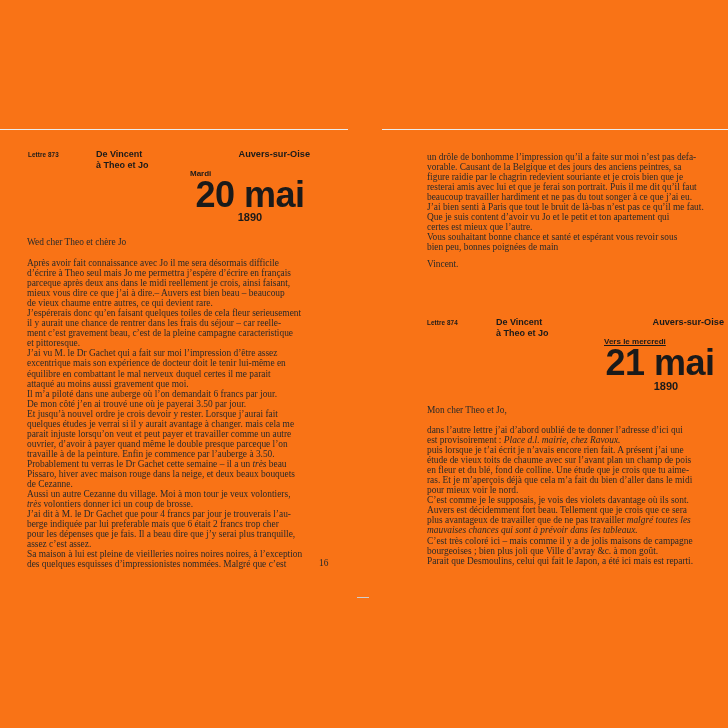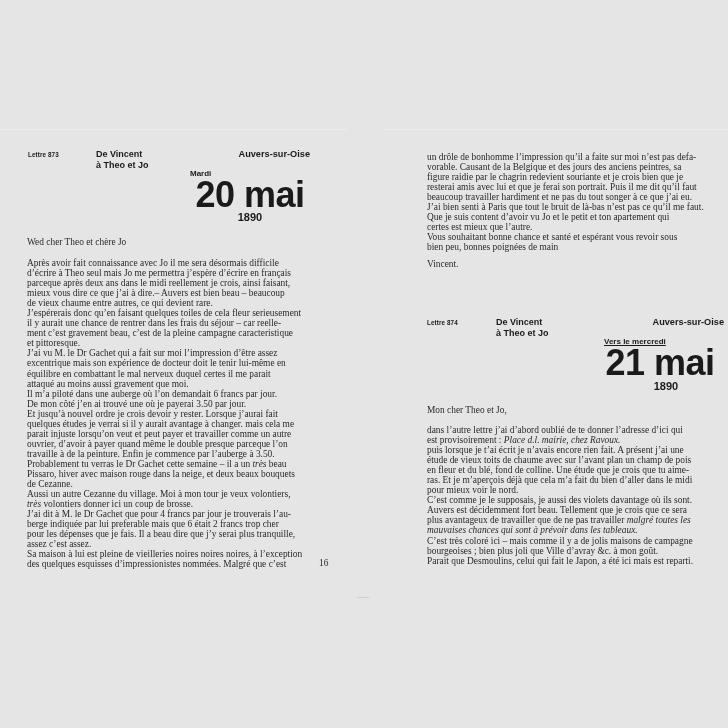--- a/index.html
+++ b/index.html
@@ -1,17 +1,17 @@
 <!DOCTYPE html>
 <html><head>
 <meta charset="utf-8">
 <style>
   html, body { margin: 0; padding: 0; background: #ffffff; }
   body { width: 728px; height: 728px; position: relative; overflow: hidden; }
-  .spread { position: absolute; left: 0; top: 0; width: 728px; height: 728px; background: #e5e5e5; }
+  .spread { position: absolute; left: 0; top: 0; width: 728px; height: 728px; background: #f97316; }
   .page-edge { position: absolute; top: 129px; height: 1px; background: #ececec; }
   .page-edge.left { left: 0; width: 348px; }
   .page-edge.right { left: 382px; width: 346px; }
   .gutter-mark { position: absolute; left: 357px; top: 597px; width: 12px; height: 1px; background: #cfcfcf; }
 
   .page { position: absolute; top: 0; height: 728px; }
   .page.left { left: 0; width: 364px; }
   .page.right { left: 364px; width: 364px; }
 
   .sans { font-family: "Liberation Sans", "DejaVu Sans", sans-serif; font-weight: bold; color: #1a1a1a; }
@@ -117,21 +117,21 @@
     <div class="salute serif" style="left:63px; top:405px;">Mon cher Theo et Jo,</div>
 
     <div class="body-text serif" id="right-body" style="left:63px; top:425px; width:233px;">
         <span class="line">dans l’autre lettre j’ai d’abord oublié de te donner l’adresse d’ici qui</span>
         <span class="line last">est provisoirement : <em>Place d.l. mairie, chez Ravoux.</em></span>
         <span class="line">puis lorsque je t’ai écrit je n’avais encore rien fait. A présent j’ai une</span>
         <span class="line">étude de vieux toits de chaume avec sur l’avant plan un champ de pois</span>
         <span class="line">en fleur et du blé, fond de colline. Une étude que je crois que tu aime-</span>
         <span class="line">ras. Et je m’aperçois déjà que cela m’a fait du bien d’aller dans le midi</span>
         <span class="line last">pour mieux voir le nord.</span>
-        <span class="line last">C’est comme je le supposais, je aussi des violets davantage où ils sont.</span>
+        <span class="line last">C’est comme je le supposais, je vois des violets davantage où ils sont.</span>
         <span class="line">Auvers est décidemment fort beau. Tellement que je crois que ce sera</span>
         <span class="line">plus avantageux de travailler que de ne pas travailler <em>malgré toutes les</em></span>
         <span class="line last"><em>mauvaises chances qui sont à prévoir dans les tableaux.</em></span>
         <span class="line">C’est très coloré ici – mais comme il y a de jolis maisons de campagne</span>
         <span class="line last">bourgeoises ; bien plus joli que Ville d’avray &amp;c. à mon goût.</span>
         <span class="line last">Parait que Desmoulins, celui qui fait le Japon, a été ici mais est reparti.</span>
       </div>
   </div>
 </div>
 

